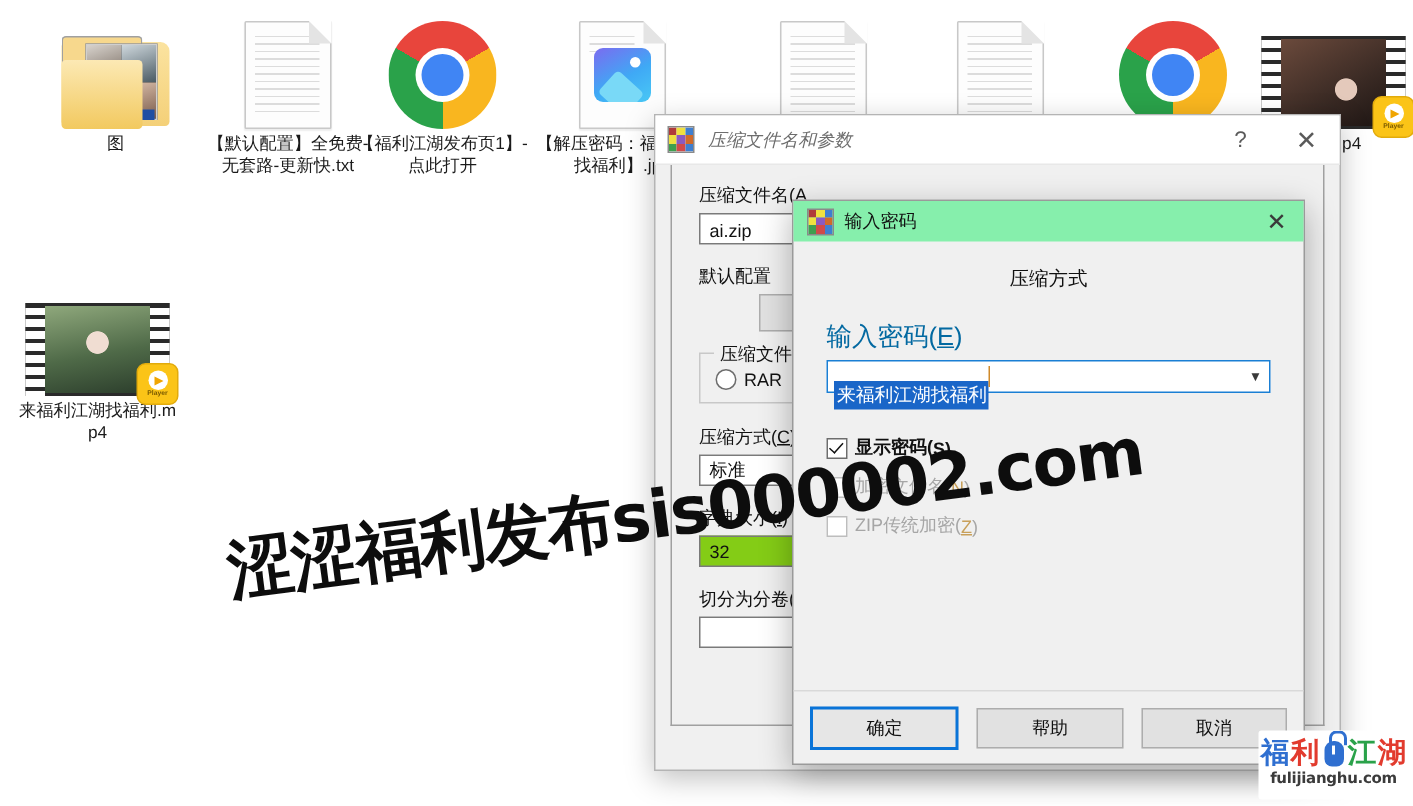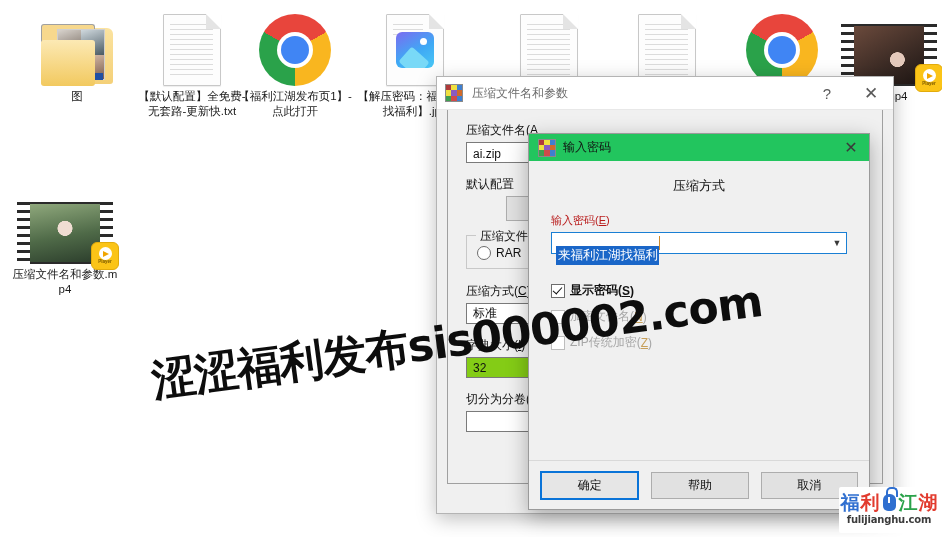--- a/index.html
+++ b/index.html
@@ -134,21 +134,21 @@
   }
   #winrar .titlebar{
     height:32px;background:#ffffff;display:flex;align-items:center;
     padding:0 0 0 8px;border-bottom:1px solid #e8e8e8;
   }
   .rar-ico{width:16px;height:16px;display:grid;
     grid-template-columns:1fr 1fr 1fr;grid-template-rows:1fr 1fr 1fr;
     border:1px solid #8a8a8a;overflow:hidden;flex:0 0 auto;}
   .rar-ico i{display:block;}
   .wintitle{
-    font-size:12px;color:#6d6d6d;margin-left:9px;flex:1;white-space:nowrap;
+    font-size:12px;color:#6d6d6d;margin-left:9px;flex:1;white-space:nowrap;font-style:italic;
   }
   .tbtn{
     width:44px;height:31px;display:flex;align-items:center;justify-content:center;
     color:#5a5a5a;font-size:15px;
   }
   .tbtn.x{font-size:17px;font-weight:300;}
 
   .tabrow{
     display:flex;align-items:flex-end;height:26px;margin:6px 0 0 10px;
     border-bottom:1px solid #a0a0a0;padding-right:10px;
@@ -194,30 +194,30 @@
     background:#fff;margin-right:5px;flex:0 0 auto;
   }
 
   
   #pwdlg{
     position:absolute;left:528px;top:133px;width:340px;height:375px;
     background:#f0f0f0;border:1px solid #9a9a9a;
     box-shadow:0 6px 20px rgba(0,0,0,.3);
   }
   #pwdlg .ptitle{
-    height:27px;background:#22c55e;display:flex;align-items:center;padding-left:9px;
+    height:27px;background:#86efac;display:flex;align-items:center;padding-left:9px;
   }
   #pwdlg .ptitle .ptxt{font-size:12px;color:#111;margin-left:7px;flex:1;}
   #pwdlg .ptitle .px{
     width:36px;height:26px;display:flex;align-items:center;justify-content:center;
     font-size:16px;color:#3a3a3a;font-weight:300;
   }
   #pwdlg .pbody{padding:0 22px;position:relative;height:348px;box-sizing:border-box;}
   .phead{text-align:center;font-size:13px;color:#111;padding:16px 0 18px;}
-  .plabel{font-size:11px;color:#b91c1c;margin-bottom:4px;}
+  .plabel{font-size:17px;color:#0369a1;margin-bottom:4px;}
   .pwbox{
     height:22px;border:1px solid #1a7fd4;background:#ffffff;
     display:flex;align-items:center;box-sizing:border-box;
   }
   .pwbox .sel{
     background:#1a66c8;color:#ffffff;font-size:12.5px;padding:1px 1px 1px 2px;
     margin-left:4px;white-space:nowrap;margin-top:25px;
   }
   .pwbox .caret{width:1px;height:14px;background:#d08a2a;margin-left:0px;}
   .pwbox .arrow{
@@ -399,21 +399,21 @@
           <div class="perf r"></div>
         <div class="frame">
             <div class="ff2"></div>
           </div>
         <div class="pbadge">
           <span class="play"></span>
             <small>Player</small>
         </div>
       </div>
     </div>
-    <div class="dlabel">压缩文件名和参数.mp4</div>
+    <div class="dlabel">来福利江湖找福利.mp4</div>
   </div>
 </div>
 
 <div id="winrar">
 
   <div class="titlebar">
     <span class="rar-ico">
       <i style="background:#b03a3a"></i>
         <i style="background:#f0e040"></i>
         <i style="background:#3f7fd0"></i>

